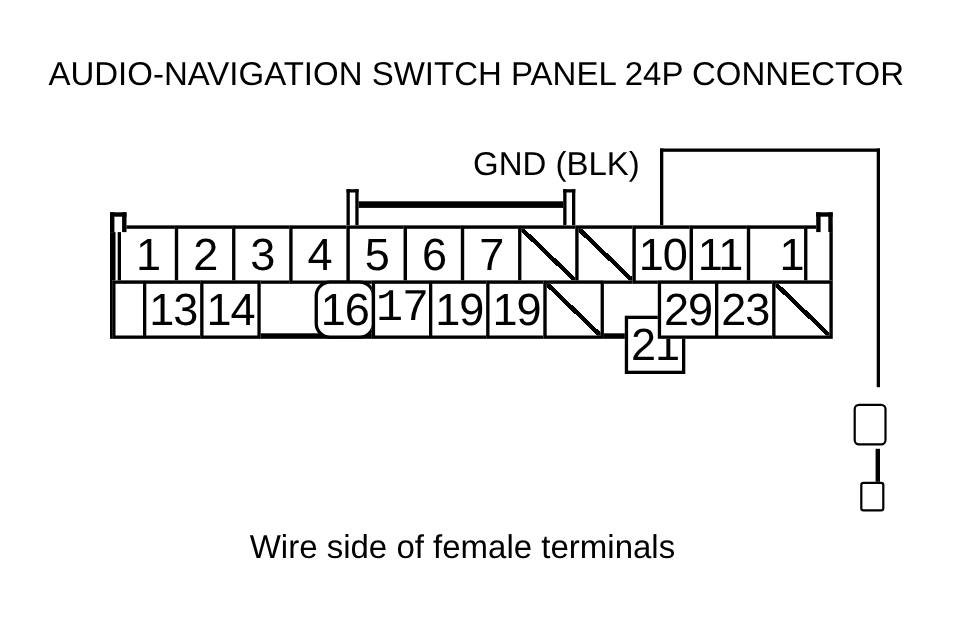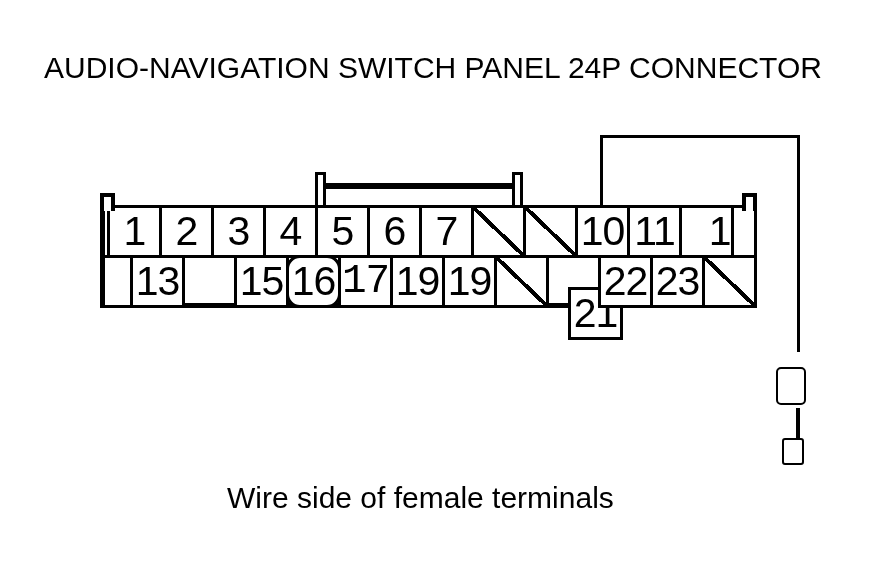--- a/index.html
+++ b/index.html
@@ -35,20 +35,21 @@
   .terminal-link{left:796px;top:408px;width:4px;height:30px;background:var(--line,#000);}
   .terminal-small{left:782px;top:438px;width:22px;height:27px;border:2px solid var(--line,#000);border-radius:3px;background:var(--background,#fff);}
 </style>
 </head>
 <body>
 
 <div class="canvas">
 
   <div class="abs title">AUDIO-NAVIGATION SWITCH PANEL 24P CONNECTOR</div>
 
+  <div class="abs gnd-label">GND (BLK)</div>
 
   <div class="abs wire" style="left:600px;top:135px;width:3px;height:71px;"></div>
   <div class="abs wire" style="left:600px;top:135px;width:200px;height:3px;"></div>
   <div class="abs wire" style="left:797px;top:135px;width:3px;height:217px;"></div>
 
   <div class="abs shell"></div>
   <div class="abs latch-bar"></div>
   <div class="abs latch-post" style="left:315px;"></div>
   <div class="abs latch-post" style="left:512px;"></div>
 
@@ -61,28 +62,28 @@
   <div class="abs cell top" style="left:419px;">7</div>
   <div class="abs cell top diag" style="left:471px;"></div>
   <div class="abs cell top diag" style="left:523px;"></div>
   <div class="abs cell top" style="left:575px;">10</div>
   <div class="abs cell top" style="left:627px;text-align:right;">11</div>
   <div class="abs cell top" style="left:679px;padding-left:48px;">12</div>
   <div class="abs cell top" style="left:731px;width:26px;"></div>
 
   <div class="abs cell bottom" style="left:102px;width:31px;"></div>
   <div class="abs cell bottom" style="left:130px;">13</div>
-  <div class="abs cell bottom" style="left:234px;">15</div>
+  <div class="abs cell bottom" style="left:182px;">14</div>
   <div class="abs cell bottom" style="left:286px;border-radius:14px;">16</div>
   <div class="abs cell bottom" style="left:338px;font-family:Liberation Mono, monospace;">17</div>
   <div class="abs cell bottom" style="left:390px;">19</div>
   <div class="abs cell bottom" style="left:442px;">19</div>
   <div class="abs cell bottom diag" style="left:494px;"></div>
   <div class="abs cell bottom" style="left:568px;margin-top:32px;">21</div>
-  <div class="abs cell bottom" style="left:598px;">22</div>
+  <div class="abs cell bottom" style="left:598px;">29</div>
   <div class="abs cell bottom" style="left:650px;">23</div>
   <div class="abs cell bottom diag" style="left:702px;"></div>
 
   <div class="abs notch" style="left:100px;"></div>
   <div class="abs notch" style="left:742px;"></div>
 
   <div class="abs terminal-large"></div>
   <div class="abs terminal-link"></div>
   <div class="abs terminal-small"></div>
 

